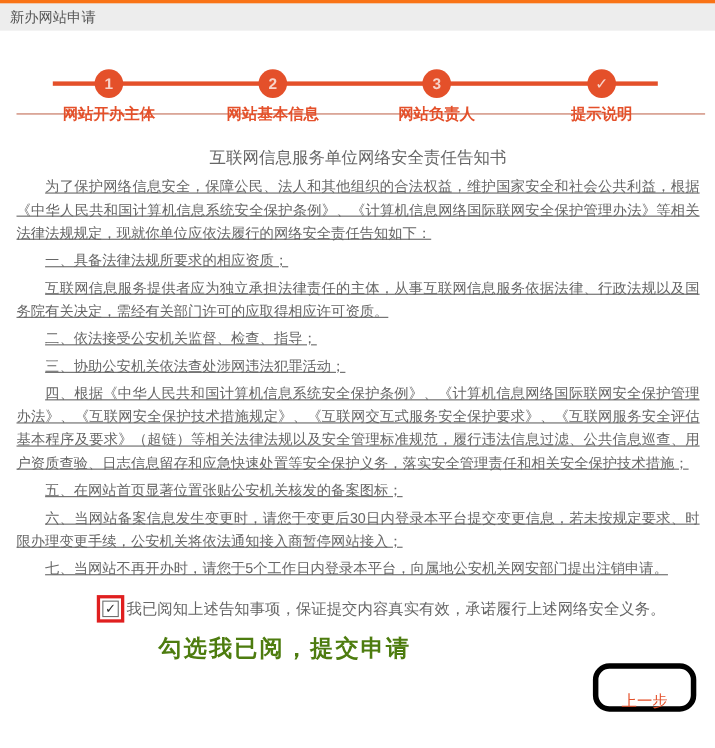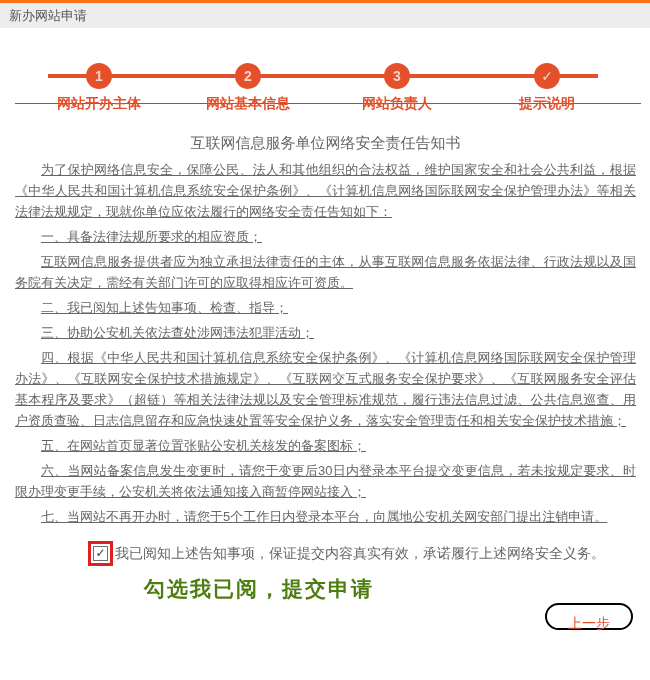--- a/index.html
+++ b/index.html
@@ -43,21 +43,21 @@
   }
   .agree-label{font-size:14px;color:#666;margin-left:2px;}
   
   .annotation{
     margin:9px 0 0 144px;color:#4d7c0f;font-size:21px;letter-spacing:2px;
     font-family:"Liberation Serif","DejaVu Serif",serif;font-weight:bold;
   }
   
   .footer{display:flex;justify-content:flex-end;align-items:center;padding-right:17px;margin-top:0px;}
   .btn{
-    height:27px;padding:6px 21px;border:2px solid #000000;border-radius:15px;background:#fff;
+    height:27px;padding:17px 21px;border:5px solid #000000;border-radius:15px;background:#fff;
     color:#e4502a;font-size:14px;cursor:pointer;font-family:inherit;line-height:25px;
   }
   .hl-submit{border:3px solid #e01f1f;padding:3px 6px;margin-left:7px;display:inline-block;background:#fff;}
 </style>
 </head>
 <body>
 
 <div class="topbar">
   <span>新办网站申请</span>
 </div>
@@ -82,21 +82,21 @@
   </div>
 </div>
 
 <hr class="divider">
 
 <div class="doc">
   <h3 class="doc-title">互联网信息服务单位网络安全责任告知书</h3>
   <p>为了保护网络信息安全，保障公民、法人和其他组织的合法权益，维护国家安全和社会公共利益，根据《中华人民共和国计算机信息系统安全保护条例》、《计算机信息网络国际联网安全保护管理办法》等相关法律法规规定，现就你单位应依法履行的网络安全责任告知如下：</p>
   <p>一、具备法律法规所要求的相应资质；</p>
   <p>互联网信息服务提供者应为独立承担法律责任的主体，从事互联网信息服务依据法律、行政法规以及国务院有关决定，需经有关部门许可的应取得相应许可资质。</p>
-  <p>二、我已阅知上述告知事项、检查、指导；</p>
+  <p>二、依法接受公安机关监督、检查、指导；</p>
   <p>三、协助公安机关依法查处涉网违法犯罪活动；</p>
   <p>四、根据《中华人民共和国计算机信息系统安全保护条例》、《计算机信息网络国际联网安全保护管理办法》、《互联网安全保护技术措施规定》、《互联网交互式服务安全保护要求》、《互联网服务安全评估基本程序及要求》（超链）等相关法律法规以及安全管理标准规范，履行违法信息过滤、公共信息巡查、用户资质查验、日志信息留存和应急快速处置等安全保护义务，落实安全管理责任和相关安全保护技术措施；</p>
   <p>五、在网站首页显著位置张贴公安机关核发的备案图标；</p>
   <p>六、当网站备案信息发生变更时，请您于变更后30日内登录本平台提交变更信息，若未按规定要求、时限办理变更手续，公安机关将依法通知接入商暂停网站接入；</p>
   <p>七、当网站不再开办时，请您于5个工作日内登录本平台，向属地公安机关网安部门提出注销申请。</p>
 </div>
 
 <div class="agree-row">
   <span class="hl-box">
     <span class="checkbox">✓</span>

